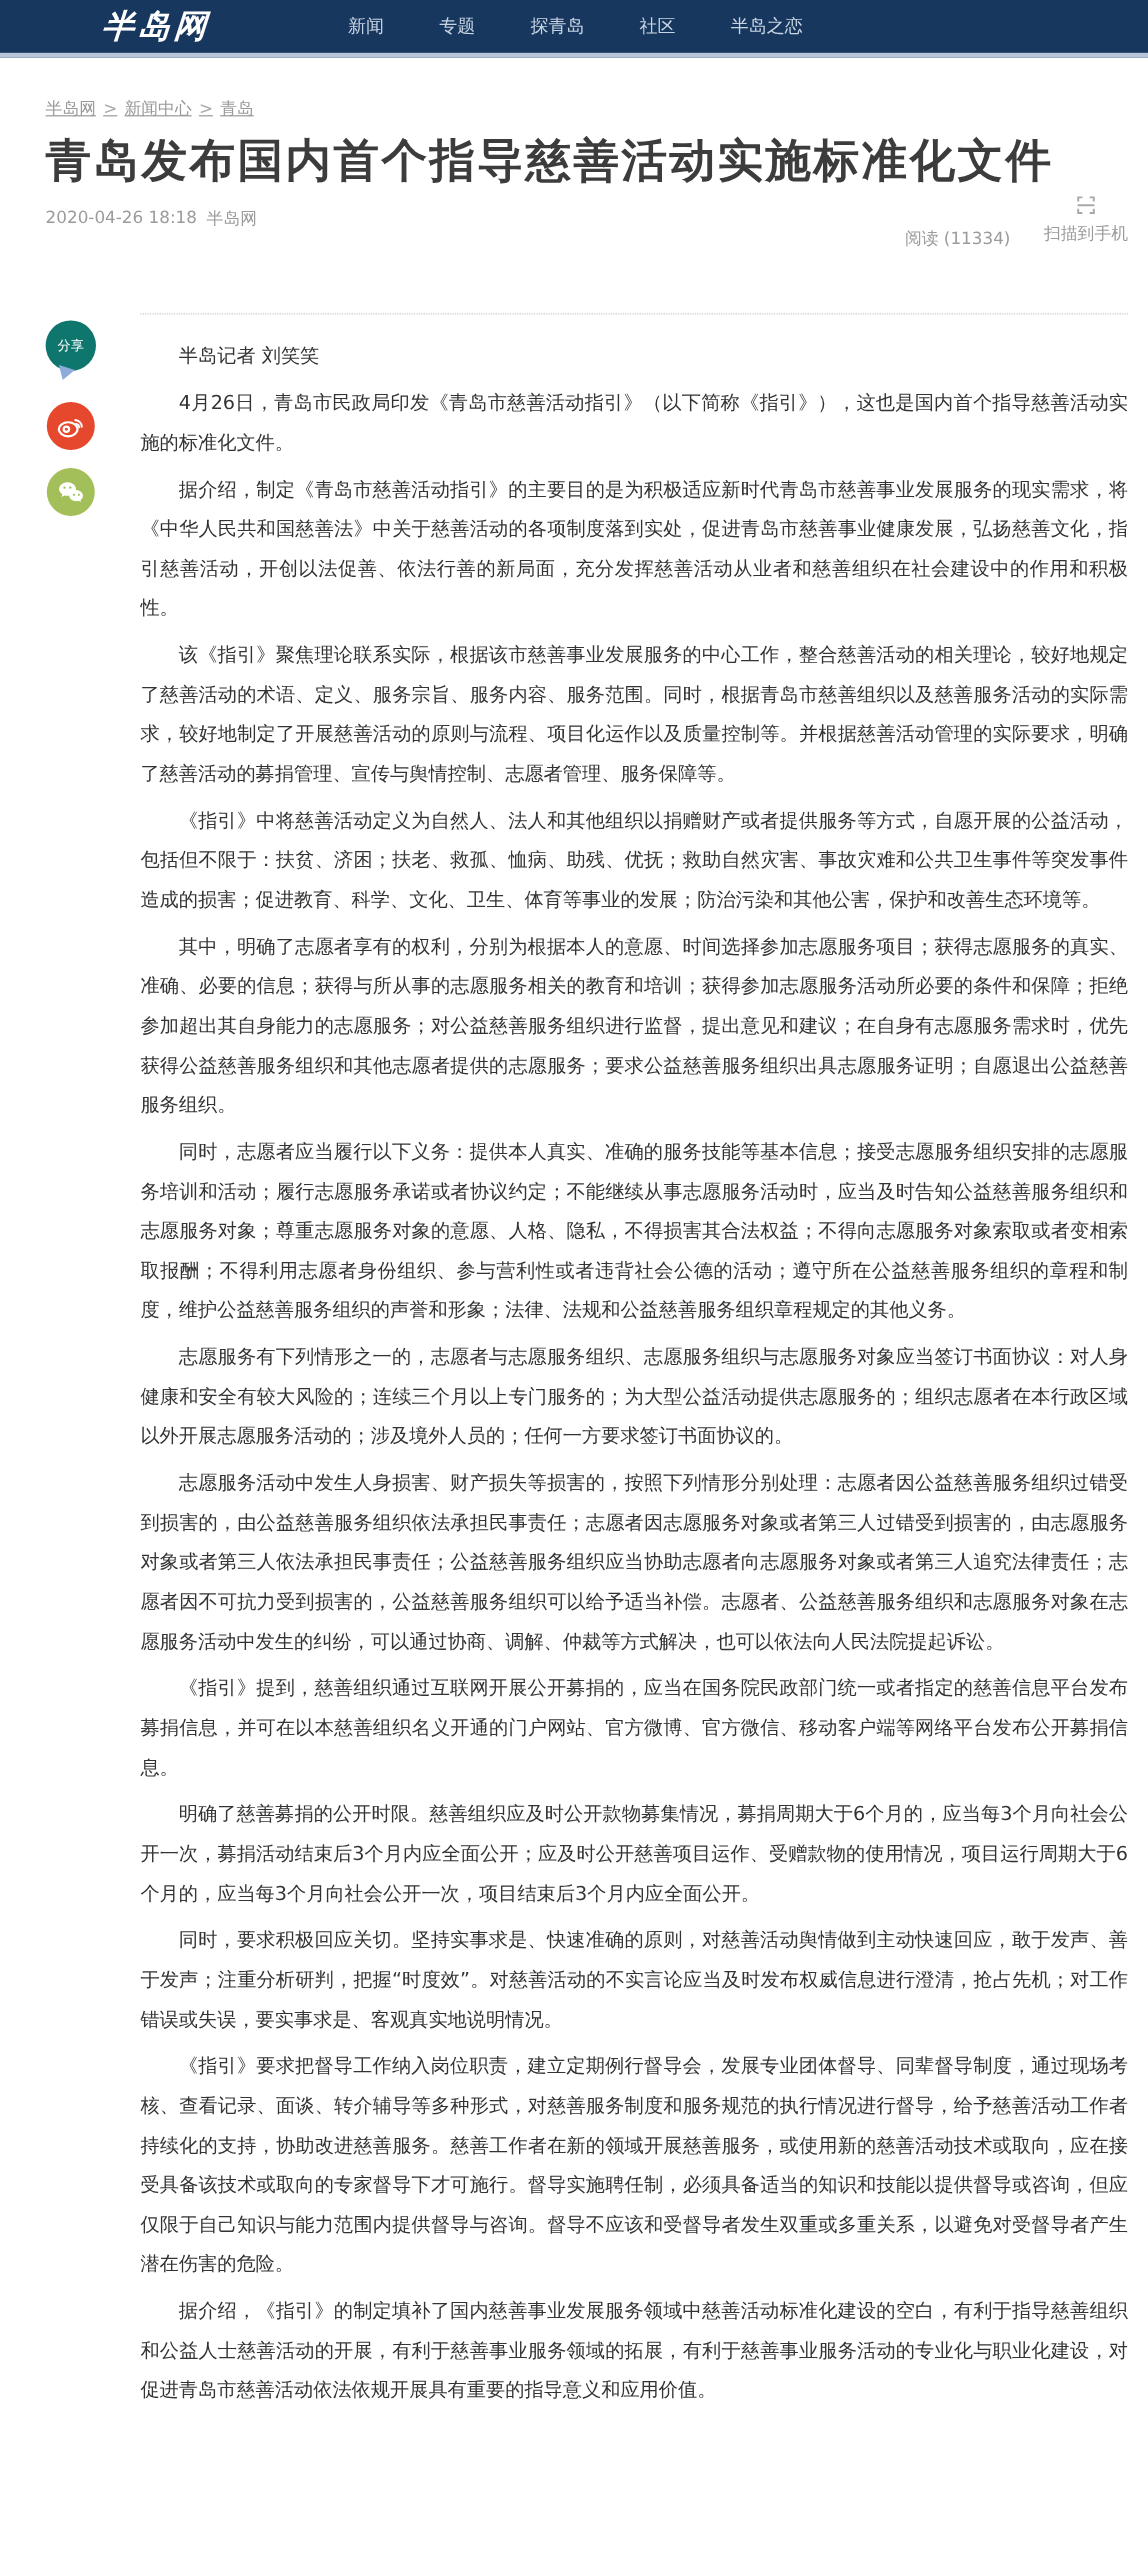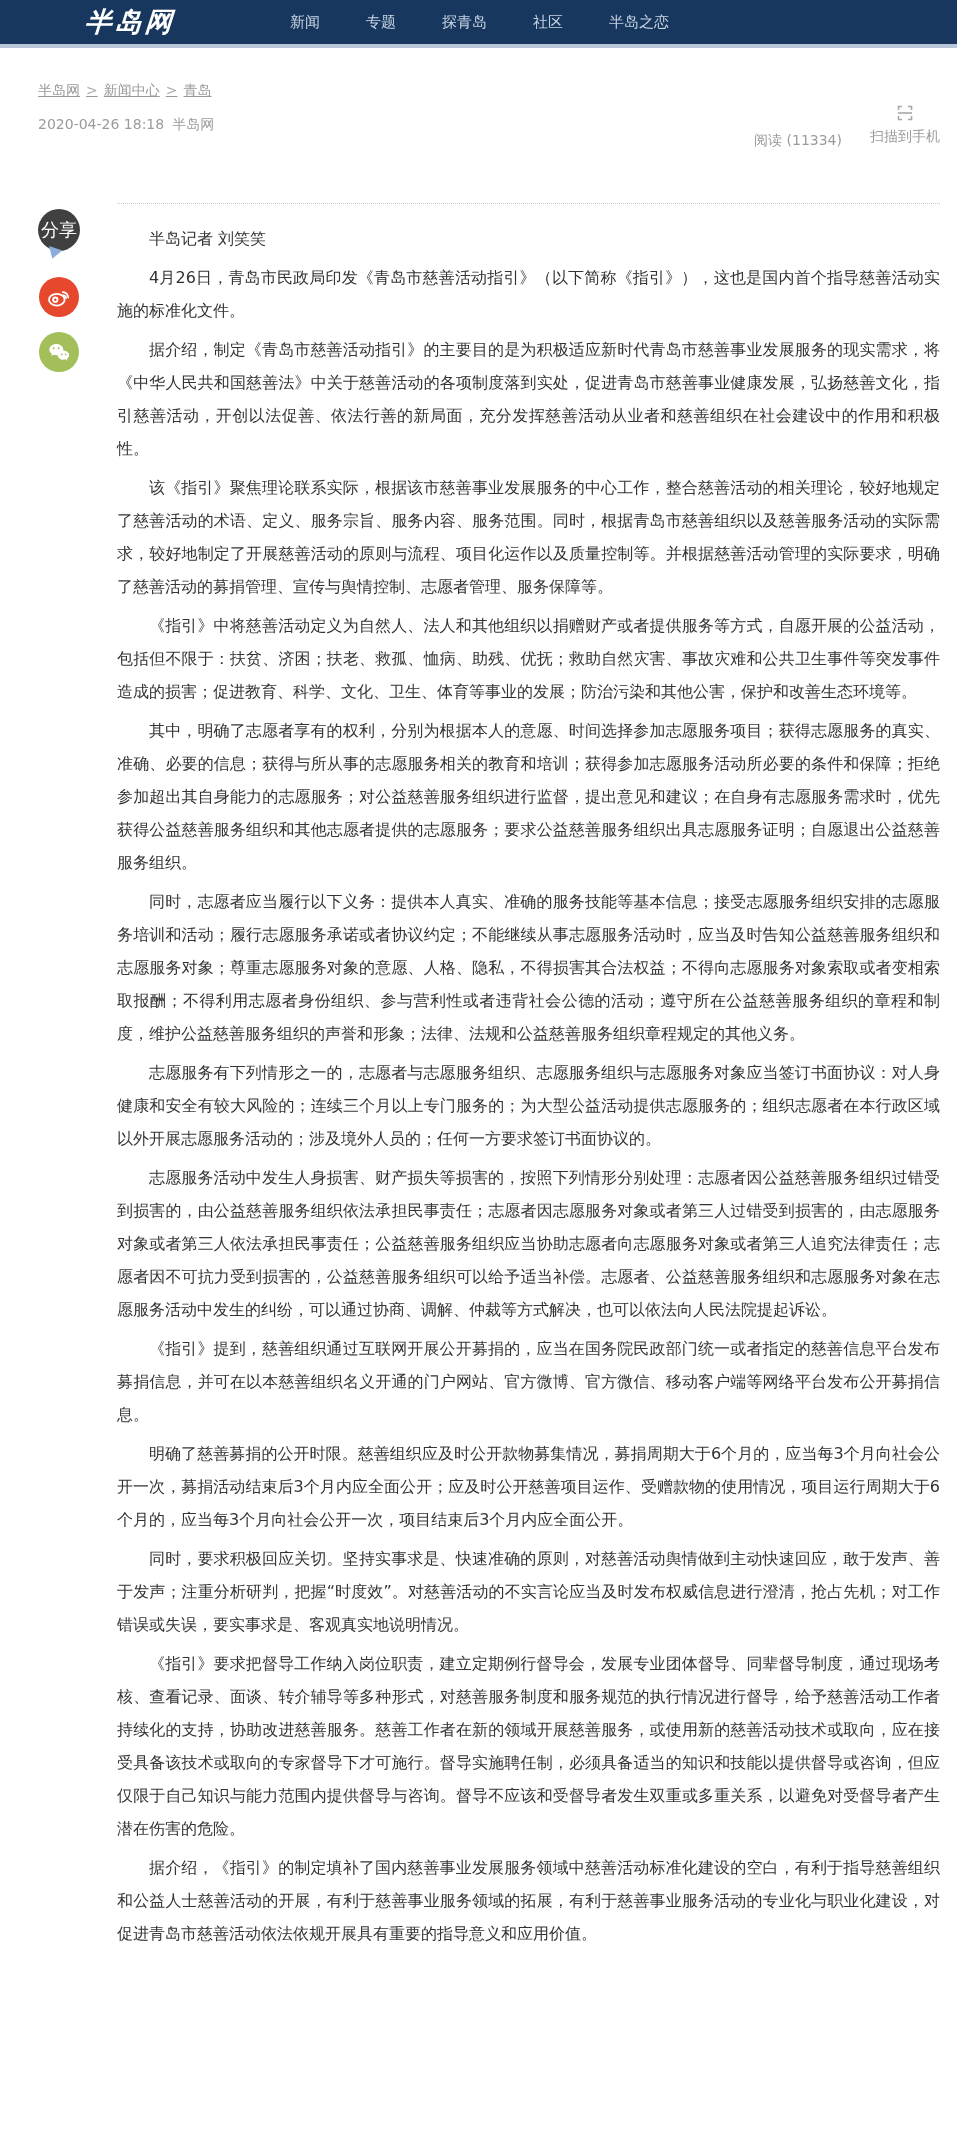--- a/index.html
+++ b/index.html
@@ -20,22 +20,22 @@
   .article-title{margin:8px 0 0;font-size:38px;line-height:50px;font-weight:bold;color:#3c3c3c;letter-spacing:2px;}
   .meta-row{margin-top:14px;display:flex;justify-content:space-between;align-items:center;font-size:14px;color:#9b9b9b;height:20px;}
   .meta-left{display:flex;gap:8px;}
   .meta-right{display:flex;align-items:center;gap:10px;}
   .read-count{margin-right:18px;margin-top:32px;}
   .scan-wrap{display:flex;align-items:center;gap:7px;cursor:pointer;color:#9b9b9b;flex-direction:column;}
 
   
   .main{display:flex;margin-top:68px;}
   .share-rail{width:42px;margin-right:37px;flex:none;padding-top:6px;}
-  .share-balloon{position:relative;width:42px;height:42px;border-radius:50%;background:#404040;
-                 display:flex;align-items:center;justify-content:center;color:#fff;font-size:18px;cursor:pointer;}
+  .share-balloon{position:relative;width:42px;height:42px;border-radius:50%;background:#0f766e;
+                 display:flex;align-items:center;justify-content:center;color:#fff;font-size:11px;cursor:pointer;}
   .share-balloon::after{content:"";position:absolute;bottom:-8px;left:9px;width:0;height:0;
                  border-left:7px solid transparent;border-right:7px solid transparent;border-top:11px solid #8cacdb;
                  transform:rotate(18deg);}
   .share-icon{width:40px;height:40px;border-radius:50%;display:flex;align-items:center;justify-content:center;cursor:pointer;margin-left:1px;}
   .weibo{background:#e6482d;margin-top:26px;}
   .wechat{background:#a2bf59;margin-top:15px;}
 
   .article-body{flex:1;border-top:1px dotted #c9c9c9;padding-top:18px;min-width:0;}
   .article-body p{margin:0 0 6px;font-size:16px;line-height:33px;text-indent:2em;text-align:justify;color:#333;}
 
@@ -52,20 +52,21 @@
       <a class="nav-link">探青岛</a>
       <a class="nav-link">社区</a>
       <a class="nav-link">半岛之恋</a>
     </nav>
 </div>
 
 <div class="page">
 
   <div class="breadcrumb"><a class="crumb">半岛网</a><span class="crumb-sep">&gt;</span><a class="crumb">新闻中心</a><span class="crumb-sep">&gt;</span><a class="crumb">青岛</a></div>
 
+  <h1 class="article-title">青岛发布国内首个指导慈善活动实施标准化文件</h1>
 
   <div class="meta-row">
     <div class="meta-left">
       <span>2020-04-26 18:18</span>
       <span>半岛网</span>
     </div>
     <div class="meta-right">
       <span class="read-count">阅读 (11334)</span>
       <span class="scan-wrap">
         <span>

